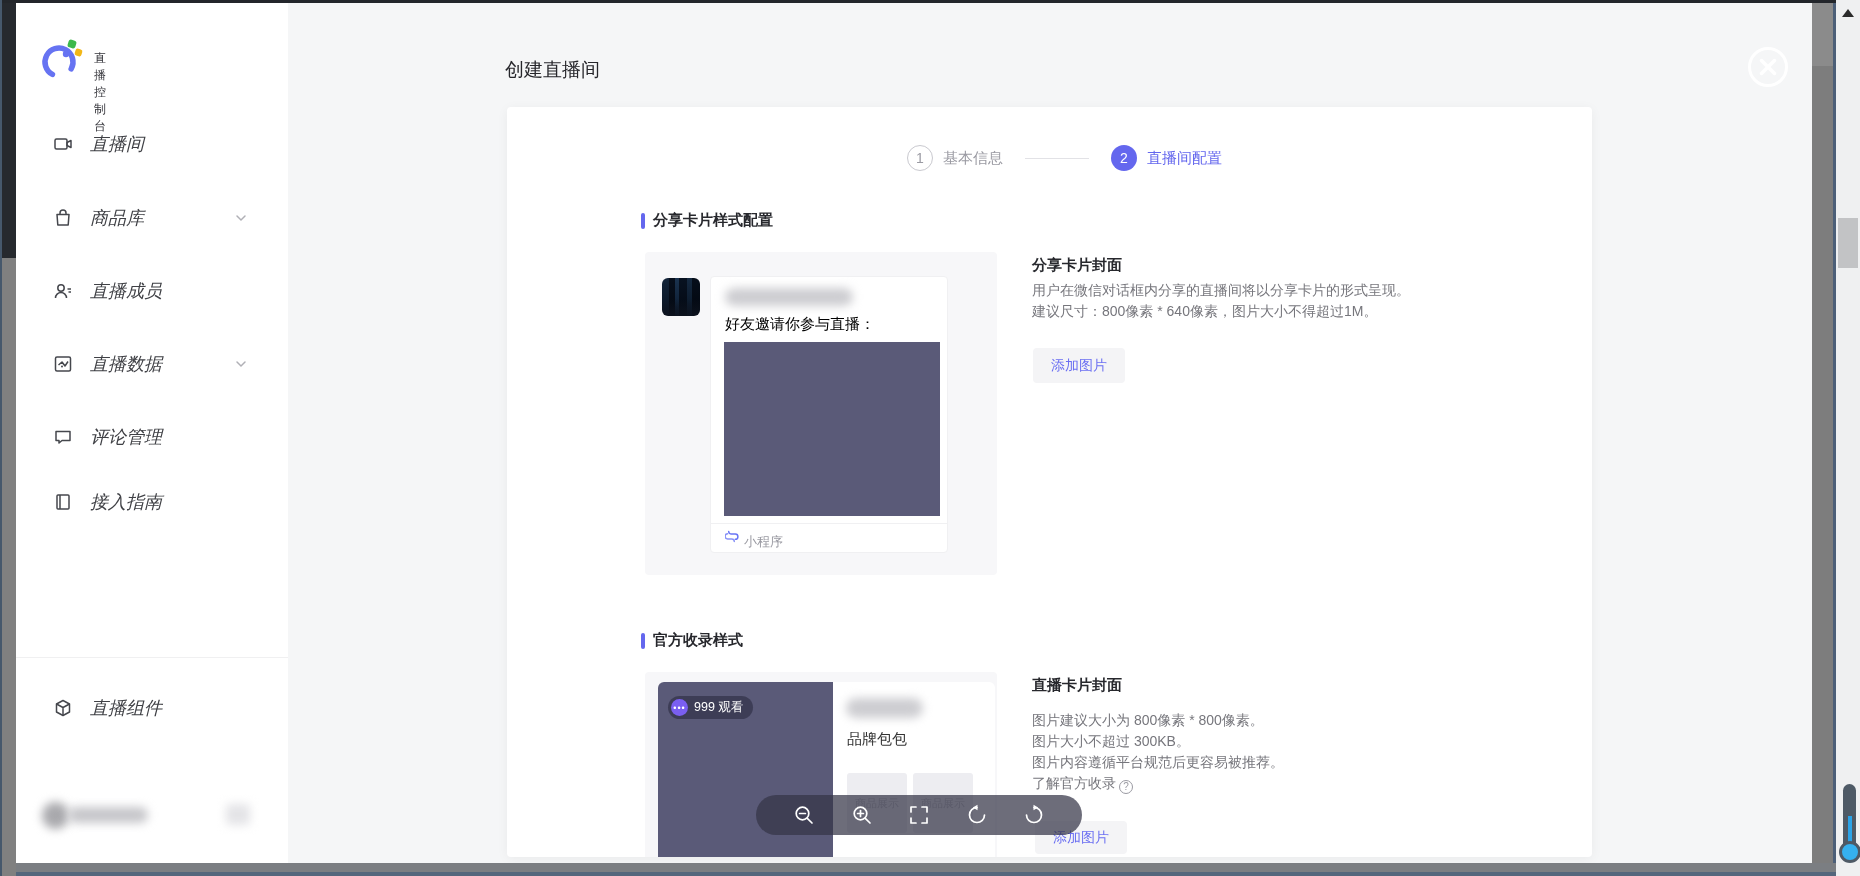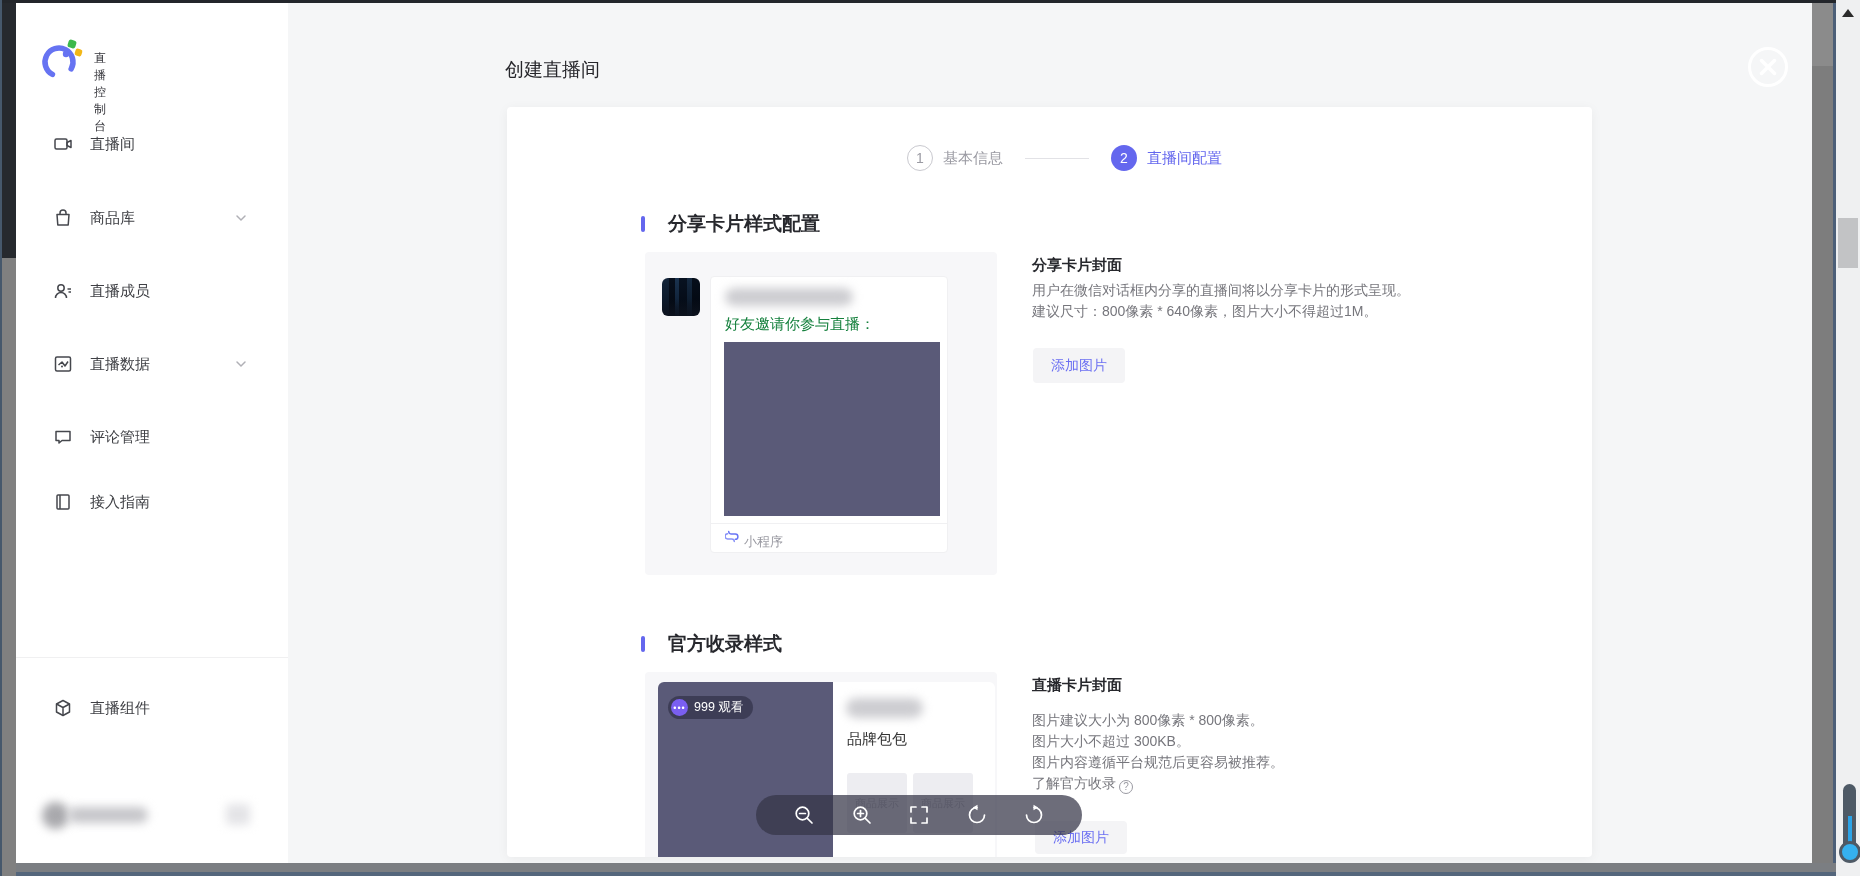--- a/index.html
+++ b/index.html
@@ -32,21 +32,21 @@
                  background:#35b1ef; border:3px solid #4e5a66; }
 
   
   .sidebar { position:absolute; left:16px; top:3px; width:272px; height:860px; background:#ffffff; z-index:5; }
   .brand { position:absolute; left:0; top:33px; height:48px; }
   .brand-logo { position:absolute; left:19px; top:0; width:48px; height:48px; }
   .brand-name { position:absolute; left:78px; top:14px; font-size:12px; color:#34343a; letter-spacing:1px; }
   .nav-item { position:absolute; left:0; width:272px; height:40px; display:flex; align-items:center;
               padding-left:37px; cursor:pointer; }
   .nav-item .nav-icon { width:20px; height:20px; flex:0 0 20px; }
-  .nav-item .nav-label { margin-left:17px; font-size:15px; color:#3f4045; }
+  .nav-item .nav-label { margin-left:17px; font-size:18px; color:#3f4045;font-style:italic; }
   .nav-chevron { position:absolute; left:218px; width:14px; height:14px; }
   .side-divider { position:absolute; left:0; top:654px; width:272px; height:1px; background:#f0f0f1; }
   .blur { filter:blur(5px); }
   .sb-avatar { position:absolute; left:26px; top:799px; width:27px; height:27px; border-radius:50%; background:#a9a9ad; }
   .sb-name { position:absolute; left:52px; top:804px; width:80px; height:16px; border-radius:8px; background:#c6c6ca; }
   .sb-chip { position:absolute; left:210px; top:801px; width:24px; height:21px; border-radius:4px; background:#e4e4e7; }
 
   
   .page-title { position:absolute; left:505px; top:57px; font-size:19px; font-weight:400; color:#26262b; z-index:6; }
   .close-btn { position:absolute; left:1746px; top:45px; width:44px; height:44px; z-index:45; cursor:pointer; }
@@ -62,33 +62,33 @@
   .step-circle.inactive { border:1px solid #c9c9cf; color:#9a9aa2; }
   .step-circle.active { background:#6467ee; color:#ffffff; }
   .step-label { margin-left:10px; font-size:15px; }
   .step-label.inactive { color:#9a9aa2; }
   .step-label.active { color:#6467ee; }
   .step-dash { width:64px; height:1px; background:#e2e2e6; margin:0 22px; }
 
   
   .sec-header { position:absolute; left:134px; display:flex; align-items:center; }
   .sec-bar { width:4px; height:16px; background:#6467ee; border-radius:2px; }
-  .sec-title { margin-left:23px; font-size:19px; font-weight:bold; color:#27282d; }
+  .sec-title { margin-left:8px; font-size:15px; font-weight:bold; color:#27282d; }
 
   
   .panel1 { position:absolute; left:138px; top:145px; width:352px; height:323px; background:#f7f7f9; border-radius:4px; }
   .chat-avatar { position:absolute; left:17px; top:26px; width:38px; height:38px; border-radius:6px; overflow:hidden;
      background:
        linear-gradient(180deg, rgba(20,30,48,0) 0 55%, rgba(14,20,32,0.9) 100%),
        linear-gradient(90deg, #27394e 0 18%, #0e1826 18% 34%, #35506b 34% 46%, #101c2c 46% 66%, #2b4157 66% 80%, #0c1624 80% 100%),
        linear-gradient(180deg,#7fa3bd,#33506b); background-blend-mode:normal,multiply,normal; }
   .chat-card { position:absolute; left:65px; top:24px; width:238px; height:277px; background:#ffffff;
                border:1px solid #f0f0f2; border-radius:4px; }
   .chat-name { position:absolute; left:14px; top:11px; width:128px; height:18px; border-radius:9px; background:#cdcdd1; }
-  .chat-invite { position:absolute; left:14px; top:38px; font-size:15px; color:#15803d;text-align:right; }
+  .chat-invite { position:absolute; left:14px; top:38px; font-size:15px; color:#000000;text-align:right; }
   .chat-img { position:absolute; left:13px; top:65px; width:216px; height:174px; background:#5a5a78; }
   .chat-divider { position:absolute; left:0; top:246px; width:100%; height:1px; background:#f0f0f2; }
   .chat-foot-icon { position:absolute; left:14px; top:253px; width:14px; height:14px; }
   .chat-foot-label { position:absolute; left:33px; top:256px; font-size:13px; color:#9a9aa2;text-align:right; }
 
   
   .info-title { position:absolute; left:525px; font-size:15px; font-weight:bold; color:#27282d; }
   .info-line { position:absolute; left:525px; font-size:14px; color:#76767c; line-height:21px; }
   .add-btn { position:absolute; width:92px; height:35px; background:#f4f4f6; border:none; border-radius:4px;
              color:#6b6ff2; font-size:14px; display:flex; align-items:center; justify-content:center;

